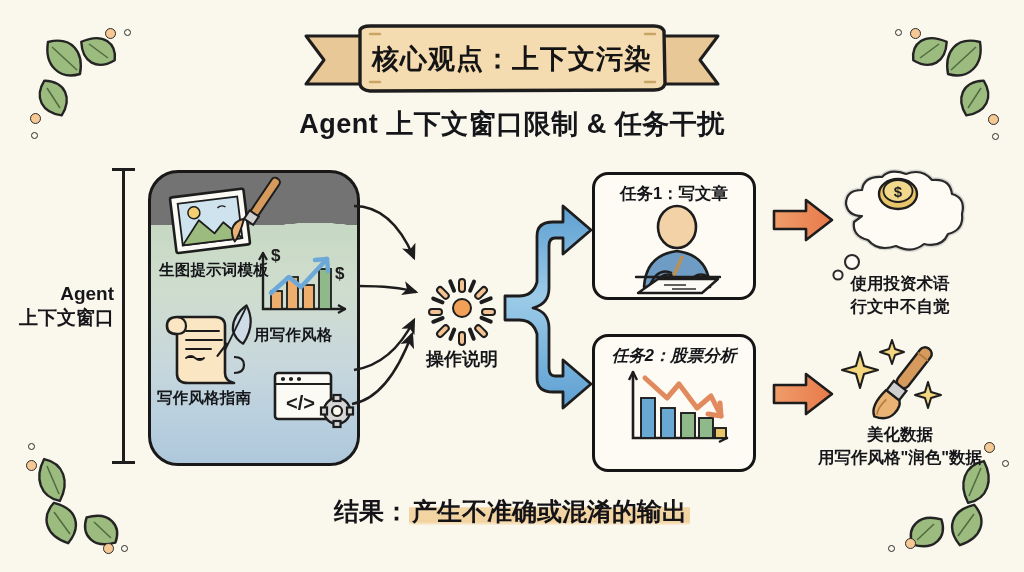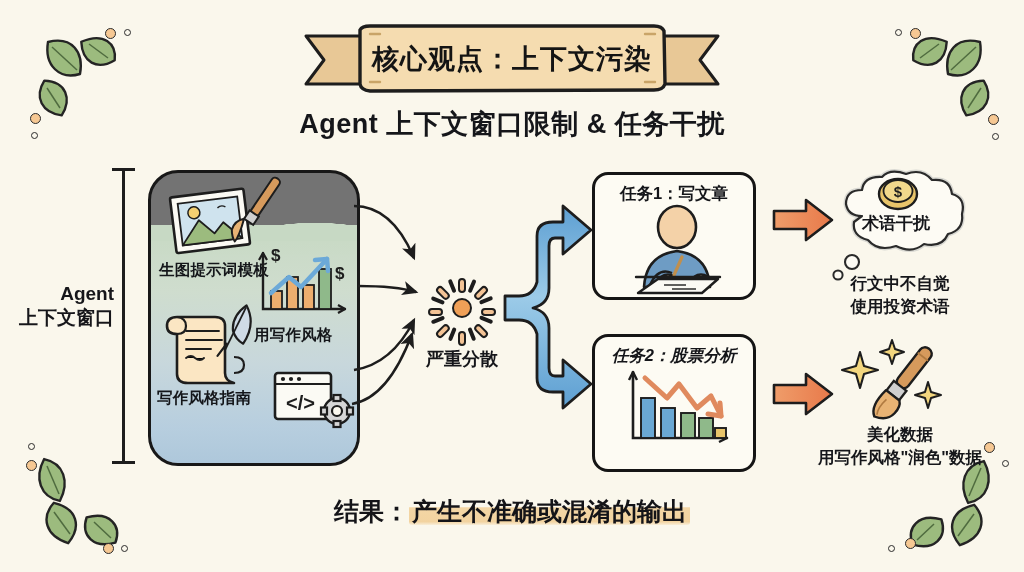--- a/index.html
+++ b/index.html
@@ -327,21 +327,21 @@
         <i style="width:14px;"></i>
       </div>
     <div class="ray thick" style="transform:rotate(225deg) translateX(19px);">
         <i style="width:16px;"></i>
       </div>
     <div class="ray" style="transform:rotate(248deg) translateX(19px);">
         <i style="width:14px;"></i>
       </div>
   </div>
   <div id="burst-text">
-    <div>严重分散</div>
+    <div>操作说明</div>
   </div>
 
   <svg style="position:absolute;left:503px;top:196px;" width="92" height="216" viewBox="0 0 92 216">
     <defs>
       <linearGradient id="bluegrad" x1="0" y1="0" x2="0" y2="1">
         <stop offset="0%" stop-color="#5d9fd2"></stop>
         <stop offset="45%" stop-color="#9ccbe8"></stop>
         <stop offset="100%" stop-color="#5d9fd2"></stop>
       </linearGradient>
     </defs>
@@ -402,28 +402,27 @@
              Q54 80 44 68 Q28 64 30 50 Z" fill="#fdfbf4" stroke="#d8d8d2" stroke-width="5" stroke-linejoin="round"></path>
     <path d="M38 44 Q24 44 22 32 Q22 18 38 18 Q40 4 58 5 Q66 -4 82 2 Q98 -4 108 8
              Q126 6 128 22 Q142 26 138 42 Q140 58 124 62 Q118 76 100 72 Q88 82 72 74
              Q54 80 44 68 Q28 64 30 50 Z" fill="#fdfbf4" stroke="#2a2a2a" stroke-width="2.2" stroke-linejoin="round"></path>
     <g>
       <ellipse cx="74" cy="22" rx="19" ry="15" fill="#e8c46a" stroke="#1d1d1d" stroke-width="2.4"></ellipse>
       <ellipse cx="74" cy="19" rx="14.5" ry="11" fill="#f1d88c" stroke="#1d1d1d" stroke-width="1.8"></ellipse>
       <text x="74" y="25" text-anchor="middle" font-family="Liberation Sans, sans-serif" font-size="15" font-weight="bold" fill="#1d1d1d">$</text>
     </g>
   </svg>
-  <div id="bubble-text">术语干扰</div>
   <svg style="position:absolute;left:828px;top:254px;" width="40" height="34" viewBox="0 0 40 34">
     <circle cx="24" cy="8" r="7" fill="#fdfbf4" stroke="#2a2a2a" stroke-width="2.1"></circle>
     <circle cx="10" cy="21" r="4.6" fill="#fdfbf4" stroke="#2a2a2a" stroke-width="2"></circle>
   </svg>
   <div class="outcome-caption" style="left:800px;top:272px;width:200px;">
+    <div>使用投资术语</div>
     <div>行文中不自觉</div>
-    <div>使用投资术语</div>
   </div>
 
   <svg style="position:absolute;left:838px;top:338px;" width="120" height="92" viewBox="0 0 120 92">
     <g transform="rotate(38 62 44)">
       <rect x="58" y="0" width="13" height="48" rx="6" fill="#d69a5c" stroke="#1d1d1d" stroke-width="2.4"></rect>
       <path d="M58 10 L71 10" stroke="#b07a40" stroke-width="1.6"></path>
       <rect x="56.5" y="47" width="16" height="12" fill="#cfcfcf" stroke="#1d1d1d" stroke-width="2.3"></rect>
       <path d="M56 59 q-3 22 7 28 q13 -4 14 -15 q1 -9 -4 -13 Z" fill="#e8b374" stroke="#1d1d1d" stroke-width="2.4" stroke-linejoin="round"></path>
       <path d="M62 66 q-2 12 2 18" stroke="#b07a40" stroke-width="1.6" fill="none"></path>
     </g>

